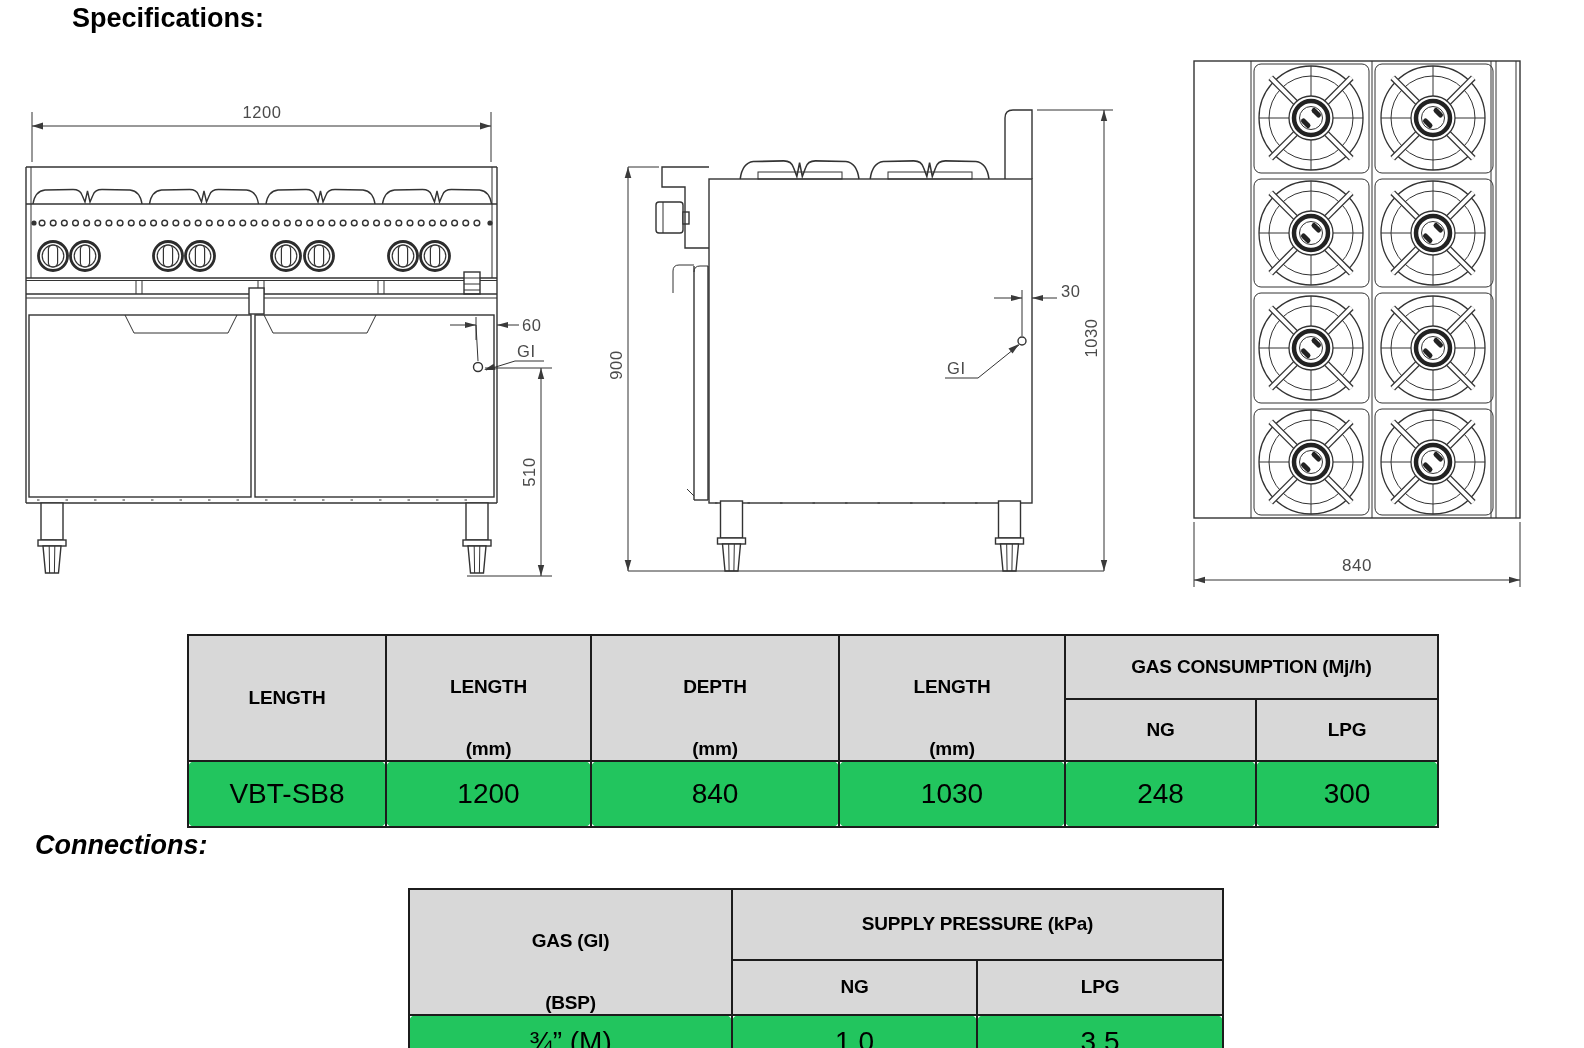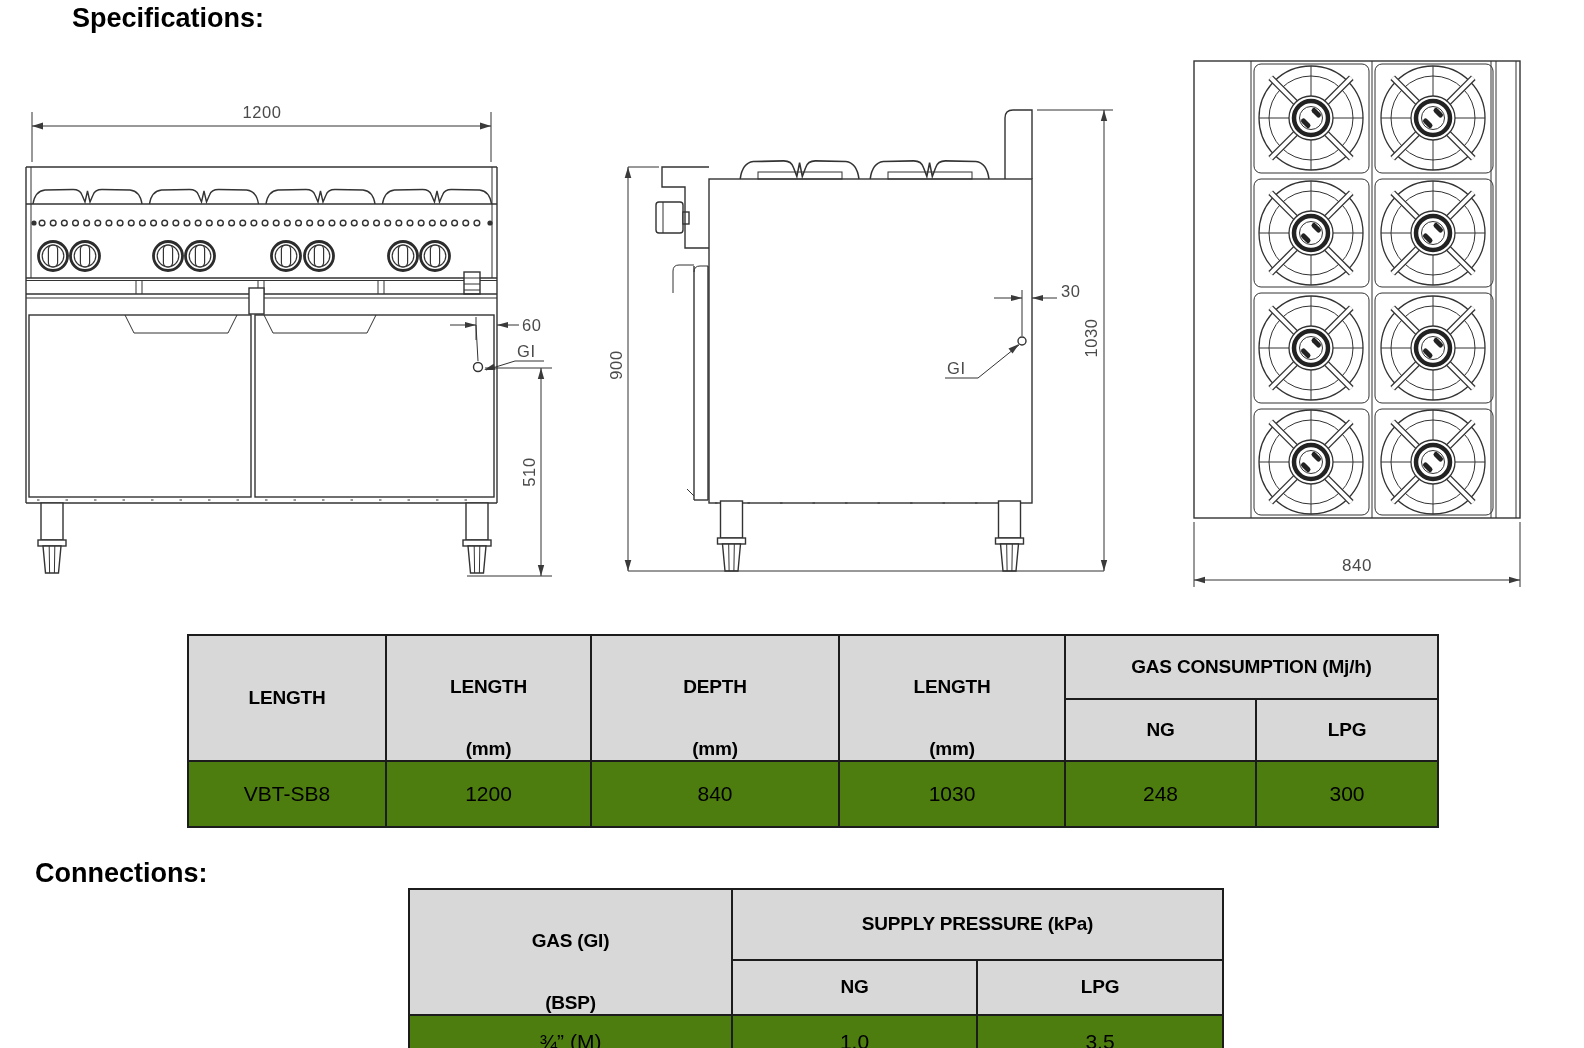--- a/index.html
+++ b/index.html
@@ -13,21 +13,21 @@
   .lnt {stroke:#333;stroke-width:1;fill:none;}
   .arrow{fill:#3a3a3a;stroke:none;}
   .dim {font-family:"Liberation Sans",sans-serif;font-size:16.5px;fill:#4a4a4a;letter-spacing:.6px;}
   .bar-dark{stroke:#333;stroke-width:6.5;}
   .bar-lite{stroke:#fff;stroke-width:3.8;}
   .wedge{stroke:#222;stroke-width:5;stroke-linecap:round;}
   
   table{border-collapse:collapse;table-layout:fixed;position:absolute;}
   th,td{border:2px solid #1c1c1c;text-align:center;vertical-align:middle;padding:0;}
   th{background:#d8d8d8;font-weight:bold;font-size:19px;letter-spacing:-0.2px;}
-  td{background:#4d7c0f;font-weight:normal;font-size:21px;}
+  td{background:#22c55e;font-weight:normal;font-size:28px;border-radius:7px;}
   .sub{display:block;line-height:1.15;margin-top:40px;}
 </style>
 </head>
 <body>
 
 <svg width="0" height="0" style="position:absolute">
   <defs>
     <g id="fv-knob">
       <circle r="14.5" fill="#fff" stroke="#2c2c2c" stroke-width="2.8"></circle>
       <circle r="10.8" fill="none" stroke="#333" stroke-width="1.2"></circle>
@@ -286,21 +286,21 @@
     <td>VBT-SB8</td>
     <td>1200</td>
     <td>840</td>
     <td>1030</td>
     <td>248</td>
     <td>300</td>
   </tr>
 </tbody>
   </table>
 
-<div class="heading" style="left:35px;top:858px;">Connections:</div>
+<div class="heading" style="left:35px;top:830px;font-style:italic;">Connections:</div>
 
 <table style="left:408px;top:888px;width:814px;">
   <colgroup>
     <col style="width:323px">
       <col style="width:245px">
       <col style="width:246px">
   </colgroup>
   <tbody>
       <tr style="height:44px">
     <th rowspan="2">

